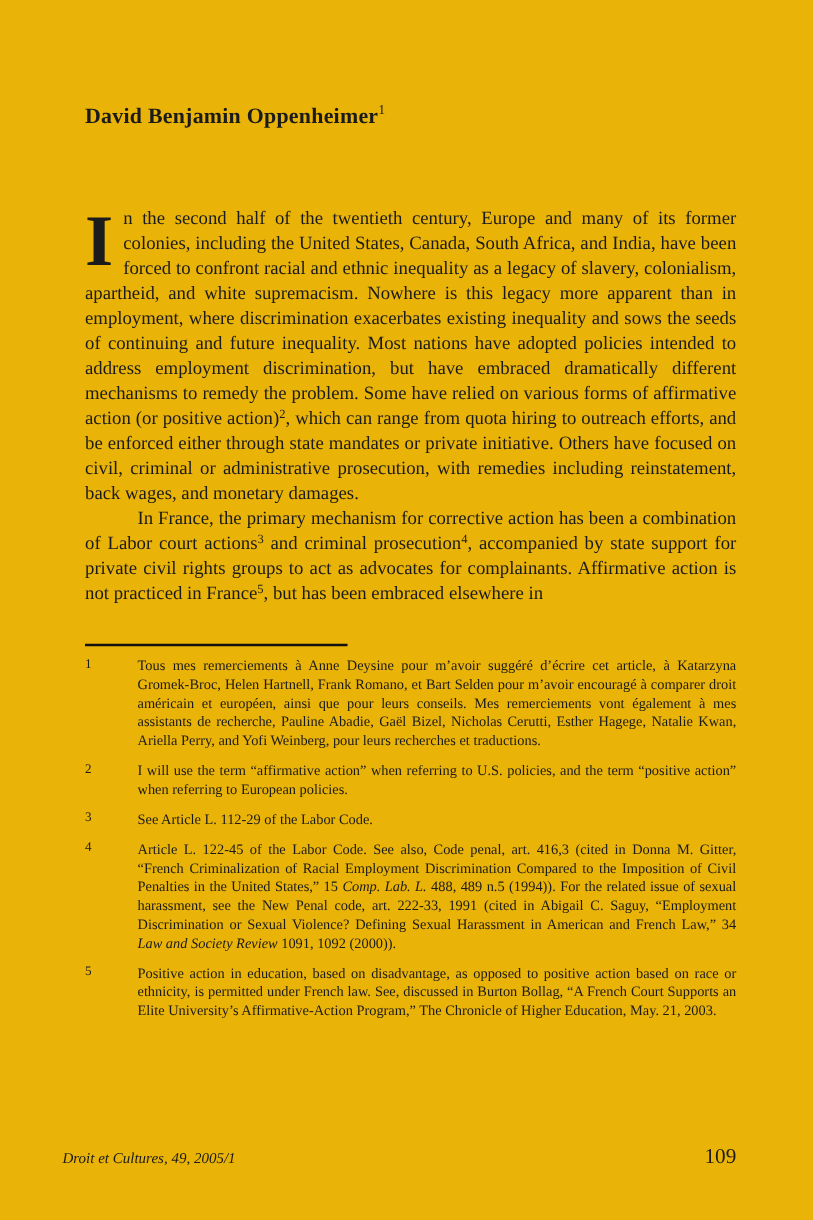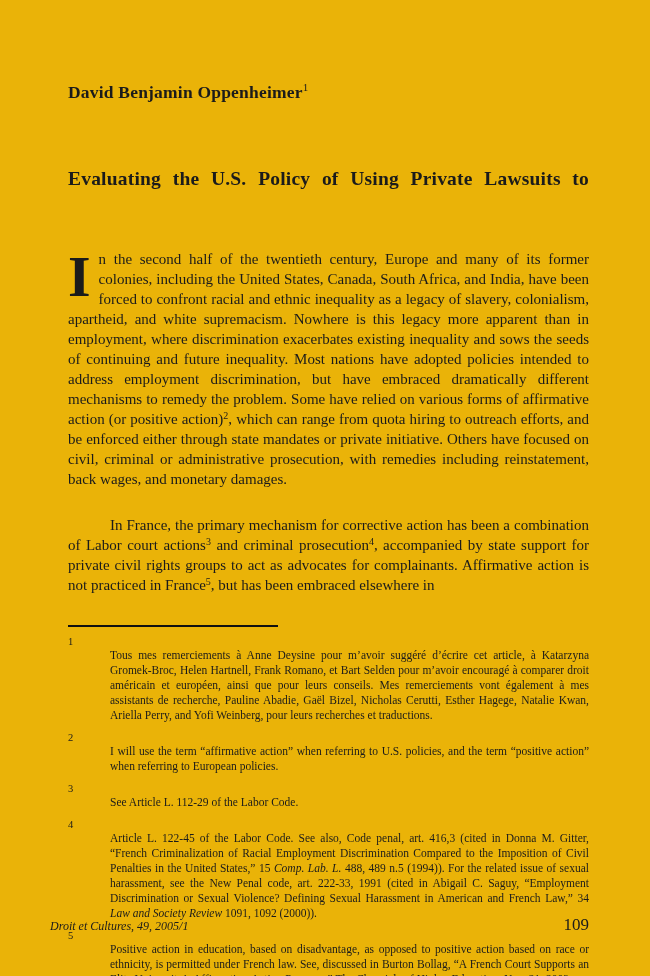--- a/index.html
+++ b/index.html
@@ -58,21 +58,21 @@
     position: relative;
     top: -5px;
   }
   .drop-cap {
     float: left;
     font-size: 58px;
     line-height: 48px;
     font-weight: bold;
     padding: 4px 8px 0 0;
   }
-  .para-2 { text-indent: 42px; margin-top: 26px; }
+  .para-2 { text-indent: 42px; }
   .footnote-rule {
     margin-top: 30px;
     width: 210px;
     height: 0;
     border-top: 2px solid #111;
   }
   .footnotes {
     margin-top: 9px;
     font-size: 11.5px;
     line-height: 15px;
@@ -83,21 +83,20 @@
   }
   .footnote-number {
     flex: 0 0 42px;
     font-size: 10.5px;
     position: relative;
     top: -2px;
   }
   .footnote-text {
     flex: 1 1 auto;
     text-align: justify;
-    margin-top: 12px;
   }
   .footer {
     position: absolute;
     left: 50px;
     right: 61px;
     top: 915px;
     display: flex;
     justify-content: space-between;
     align-items: baseline;
   }
@@ -111,21 +110,20 @@
 <body>
 
 <div class="page">
   <div class="content">
 
     <div class="author-line">
       <span>David Benjamin Oppenheimer</span><sup>1</sup>
     </div>
 
     <h1 class="paper-title">
-      <span class="title-line-1">Evaluating the U.S. Policy of Using Private Lawsuits to</span>
     </h1>
 
     <div class="body-text">
       <p class="para-1">
         <span class="drop-cap">I</span><span>n the second half of the twentieth century, Europe and many of its former colonies, including the United States, Canada, South Africa, and India, have been forced to confront racial and ethnic inequality as a legacy of slavery, colonialism, apartheid, and white supremacism. Nowhere is this legacy more apparent than in employment, where discrimination exacerbates existing inequality and sows the seeds of continuing and future inequality. Most nations have adopted policies intended to address employment discrimination, but have embraced dramatically different mechanisms to remedy the problem. Some have relied on various forms of affirmative action (or positive action)</span><sup>2</sup><span>, which can range from quota hiring to outreach efforts, and be enforced either through state mandates or private initiative. Others have focused on civil, criminal or administrative prosecution, with remedies including reinstatement, back wages, and monetary damages.</span>
       </p>
       <p class="para-2">
         <span>In France, the primary mechanism for corrective action has been a combination of Labor court actions</span><sup>3</sup><span> and criminal prosecution</span><sup>4</sup><span>, accompanied by state support for private civil rights groups to act as advocates for complainants. Affirmative action is not practiced in France</span><sup>5</sup><span>, but has been embraced elsewhere in</span>
       </p>
     </div>
@@ -149,21 +147,21 @@
         <span class="footnote-text">See Article L. 112-29 of the Labor Code.</span>
       </div>
 
       <div class="footnote">
         <span class="footnote-number">4</span>
         <span class="footnote-text"><span>Article L. 122-45 of the Labor Code. See also, Code penal, art. 416,3 (cited in Donna M. Gitter, “French Criminalization of Racial Employment Discrimination Compared to the Imposition of Civil Penalties in the United States,” 15 </span><i>Comp. Lab. L.</i><span> 488, 489 n.5 (1994)). For the related issue of sexual harassment, see the New Penal code, art. 222-33, 1991 (cited in Abigail C. Saguy, “Employment Discrimination or Sexual Violence? Defining Sexual Harassment in American and French Law,” 34 </span><i>Law and Society Review</i><span> 1091, 1092 (2000)).</span></span>
       </div>
 
       <div class="footnote">
         <span class="footnote-number">5</span>
-        <span class="footnote-text">Positive action in education, based on disadvantage, as opposed to positive action based on race or ethnicity, is permitted under French law. See, discussed in Burton Bollag, “A French Court Supports an Elite University’s Affirmative-Action Program,” The Chronicle of Higher Education, Nov. 21, 2003.</span>
+        <span class="footnote-text">Positive action in education, based on disadvantage, as opposed to positive action based on race or ethnicity, is permitted under French law. See, discussed in Burton Bollag, “A French Court Supports an Elite University’s Affirmative-Action Program,” The Chronicle of Higher Education, May. 21, 2003.</span>
       </div>
 
     </div>
   </div>
 
   <div class="footer">
     <span class="journal-citation">Droit et Cultures, 49, 2005/1</span>
     <span class="page-number">109</span>
   </div>
 </div>

